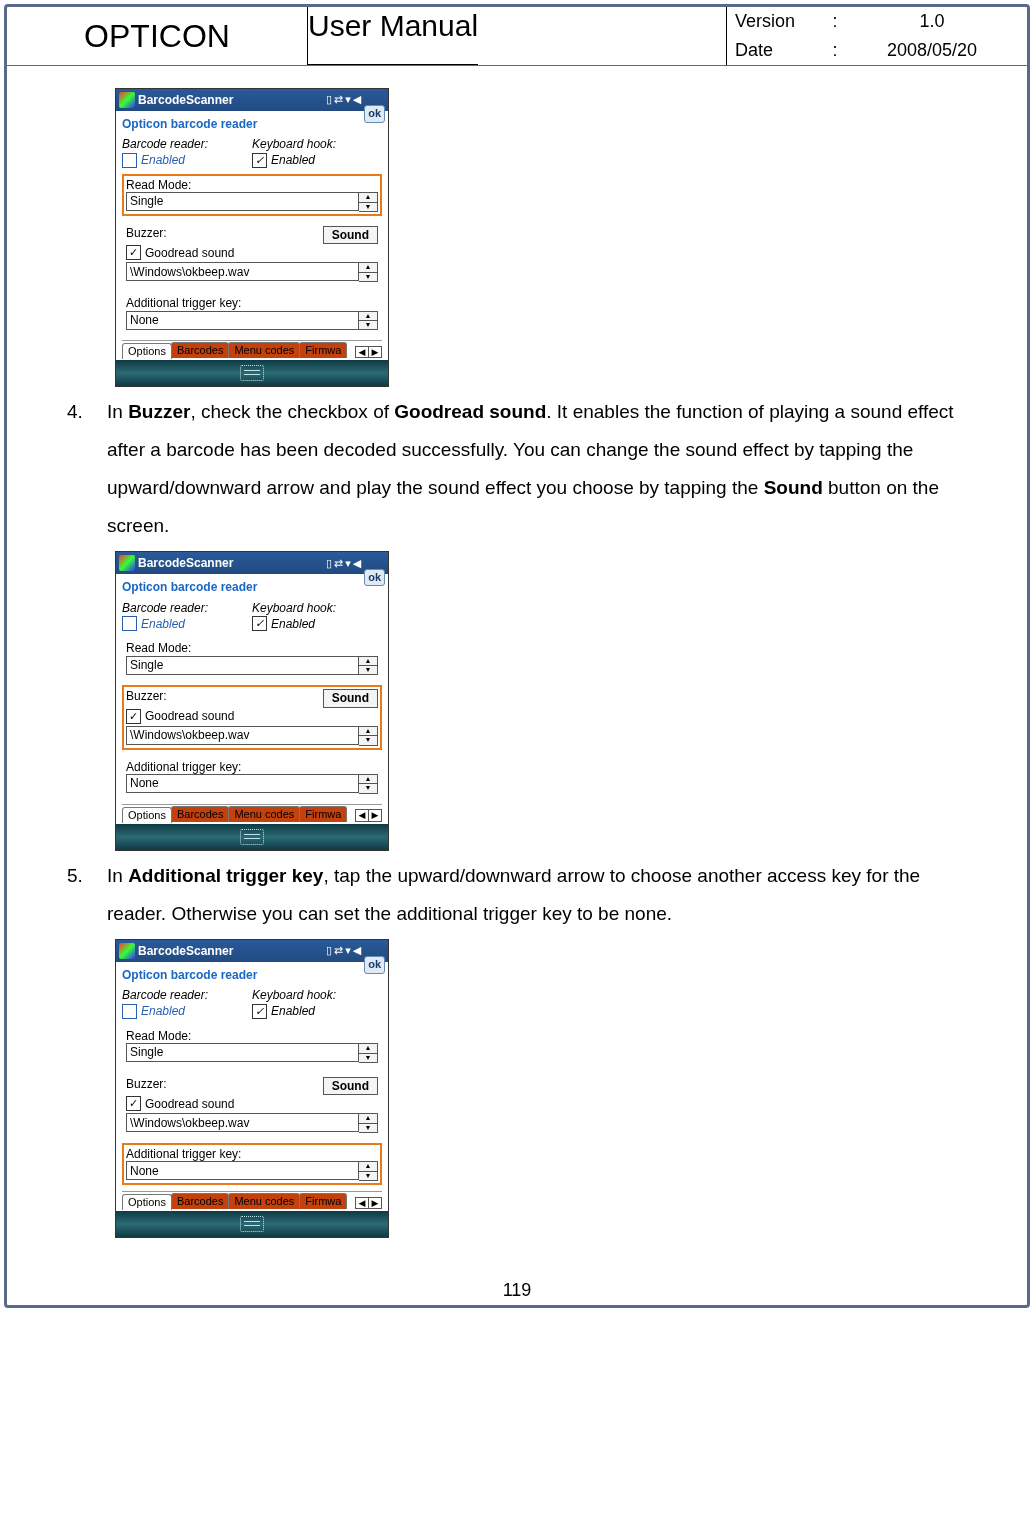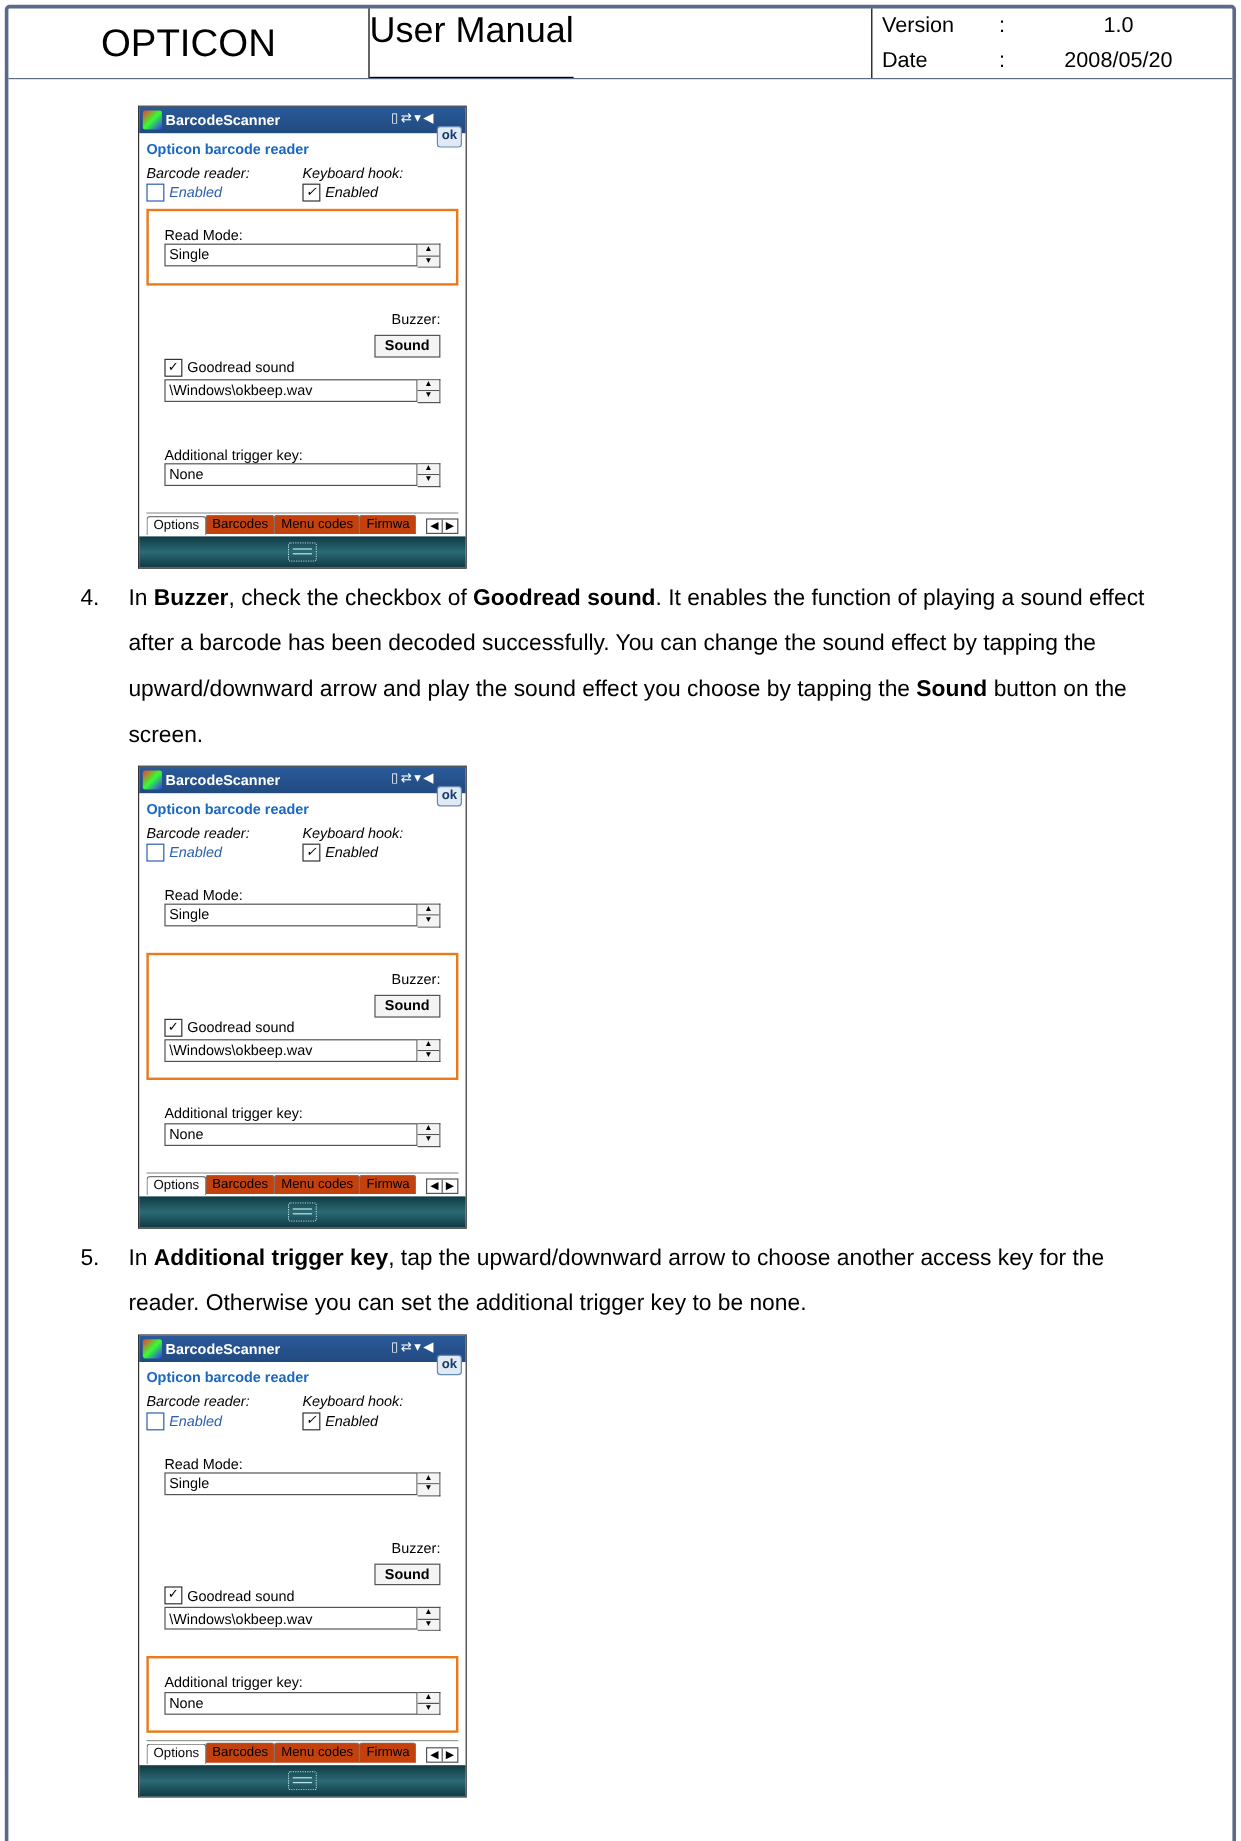--- a/index.html
+++ b/index.html
@@ -132,21 +132,21 @@
   .chkbox {
     width: 13px; height: 13px; border: 1px solid #333;
     display: inline-flex; align-items: center; justify-content: center;
     font-size: 11px; line-height: 1;
   }
   .chkbox.blue { border-color: #2a5fb0; color: #2a5fb0; }
   .enabled-blue { color: #2a5fb0; }
   .group {
     border: 2px solid transparent;
     margin-top: 6px;
-    padding: 13px;
+    padding: 2px;
   }
   .group.hl { border-color: #e87a1a; }
   .field { display: flex; }
   .input {
     flex: 1;
     border: 1px solid #555;
     height: 17px;
     padding: 0 3px;
     display: flex; align-items: center;
     background: #fff;
@@ -158,21 +158,21 @@
     display: flex; flex-direction: column;
   }
   .spinbtn {
     flex: 1;
     display: flex; align-items: center; justify-content: center;
     font-size: 7px;
     border-bottom: 1px solid #555;
     background: #f4f4f4;
   }
   .spinbtn:last-child { border-bottom: none; }
-  .buzrow { display: flex; align-items: flex-end; gap: 6px; flex-direction: column; }
+  .buzrow { display: flex; align-items: flex-start; gap: 6px; }
   .soundbtn {
     margin-left: auto;
     border: 1px solid #555;
     padding: 1px 8px;
     font-weight: bold;
     background: #f4f4f4;
   }
   .tabs {
     display: flex;
     align-items: flex-end;

